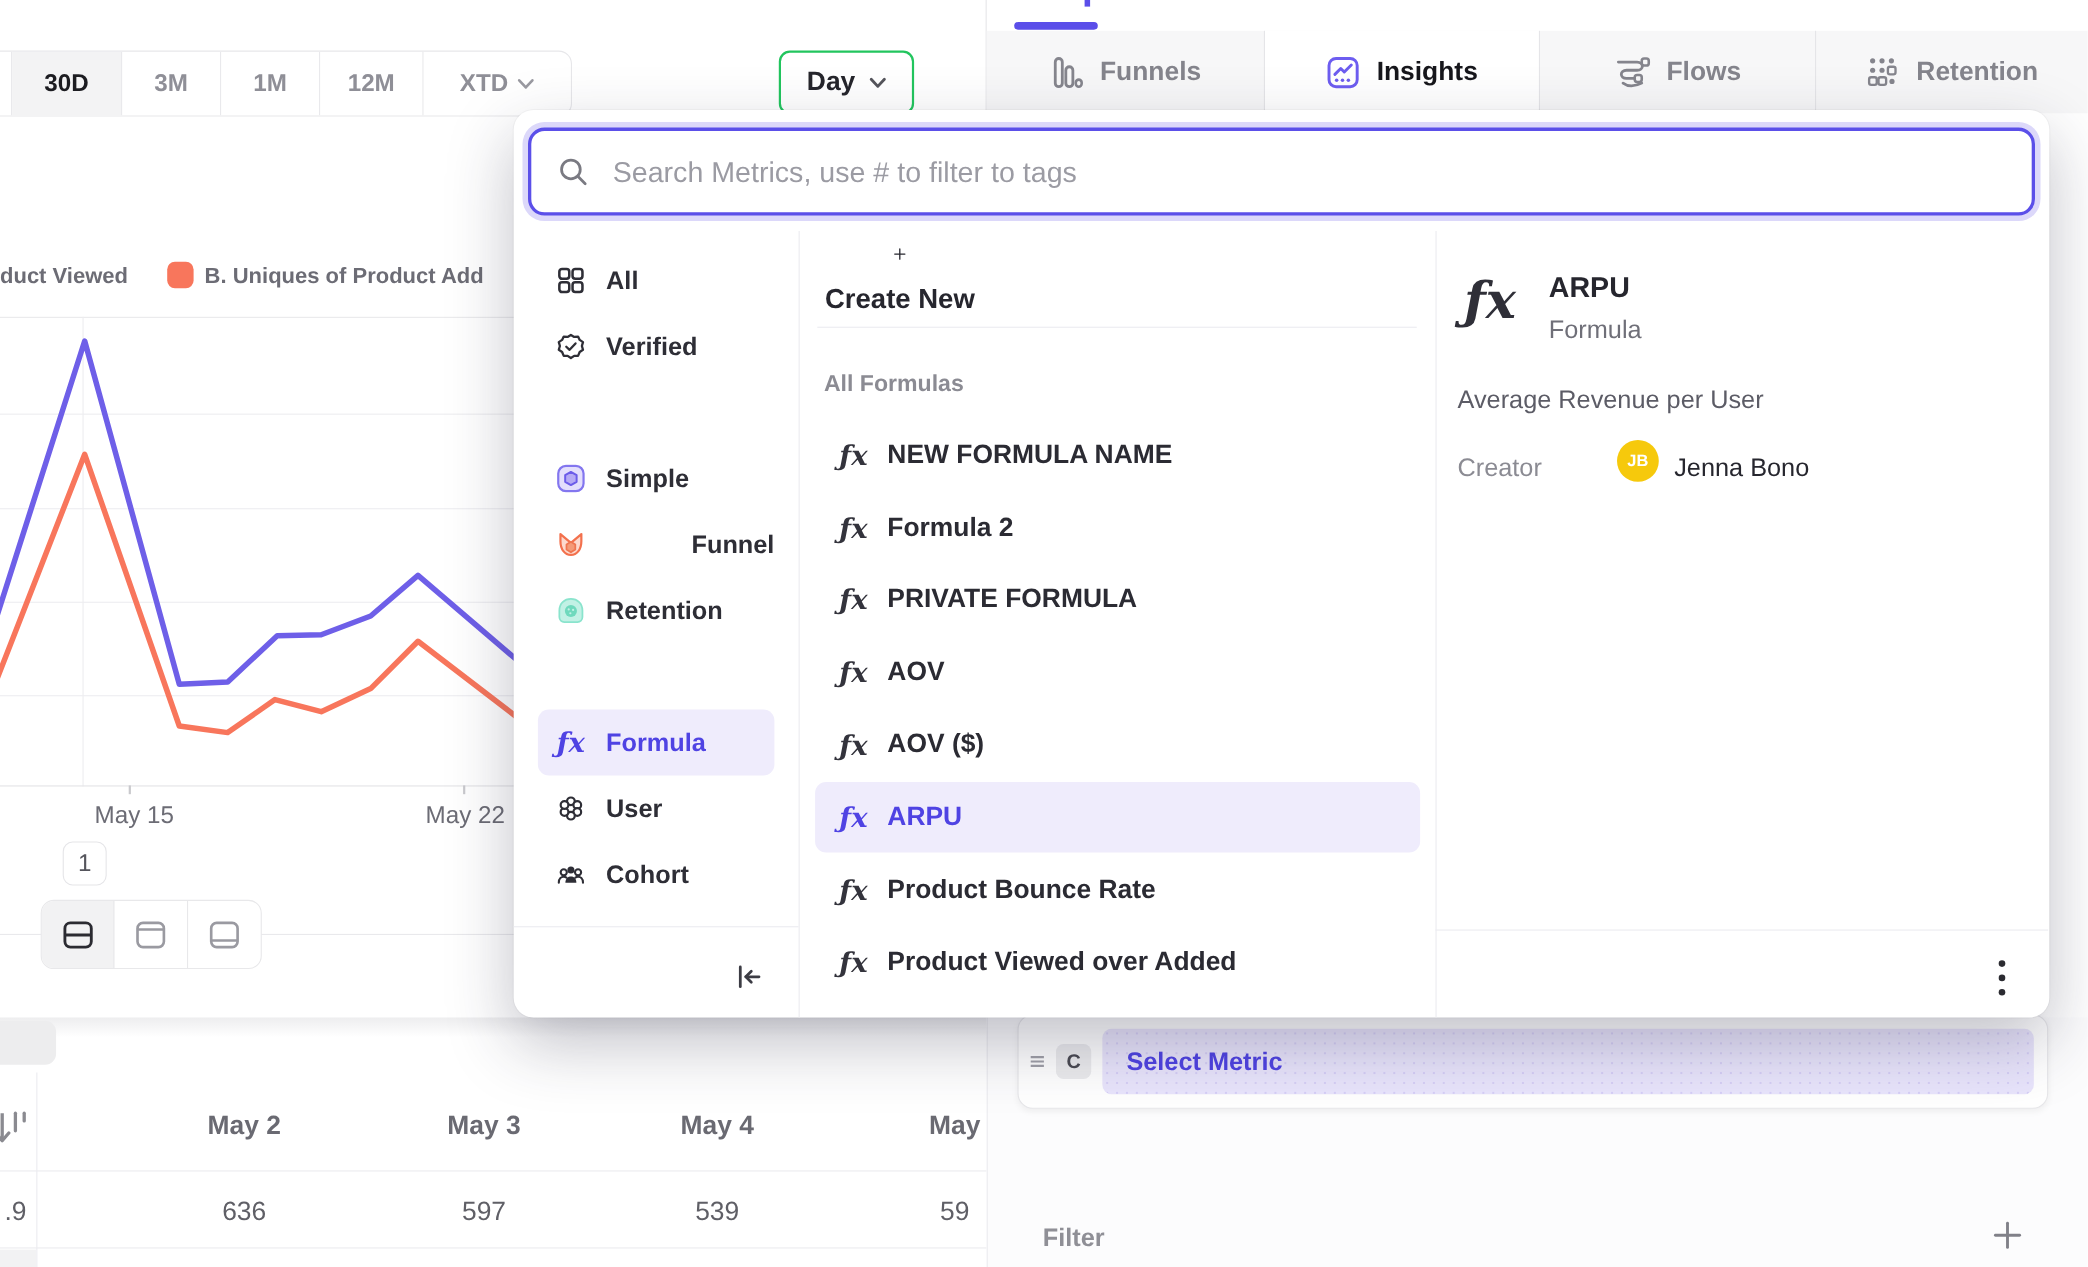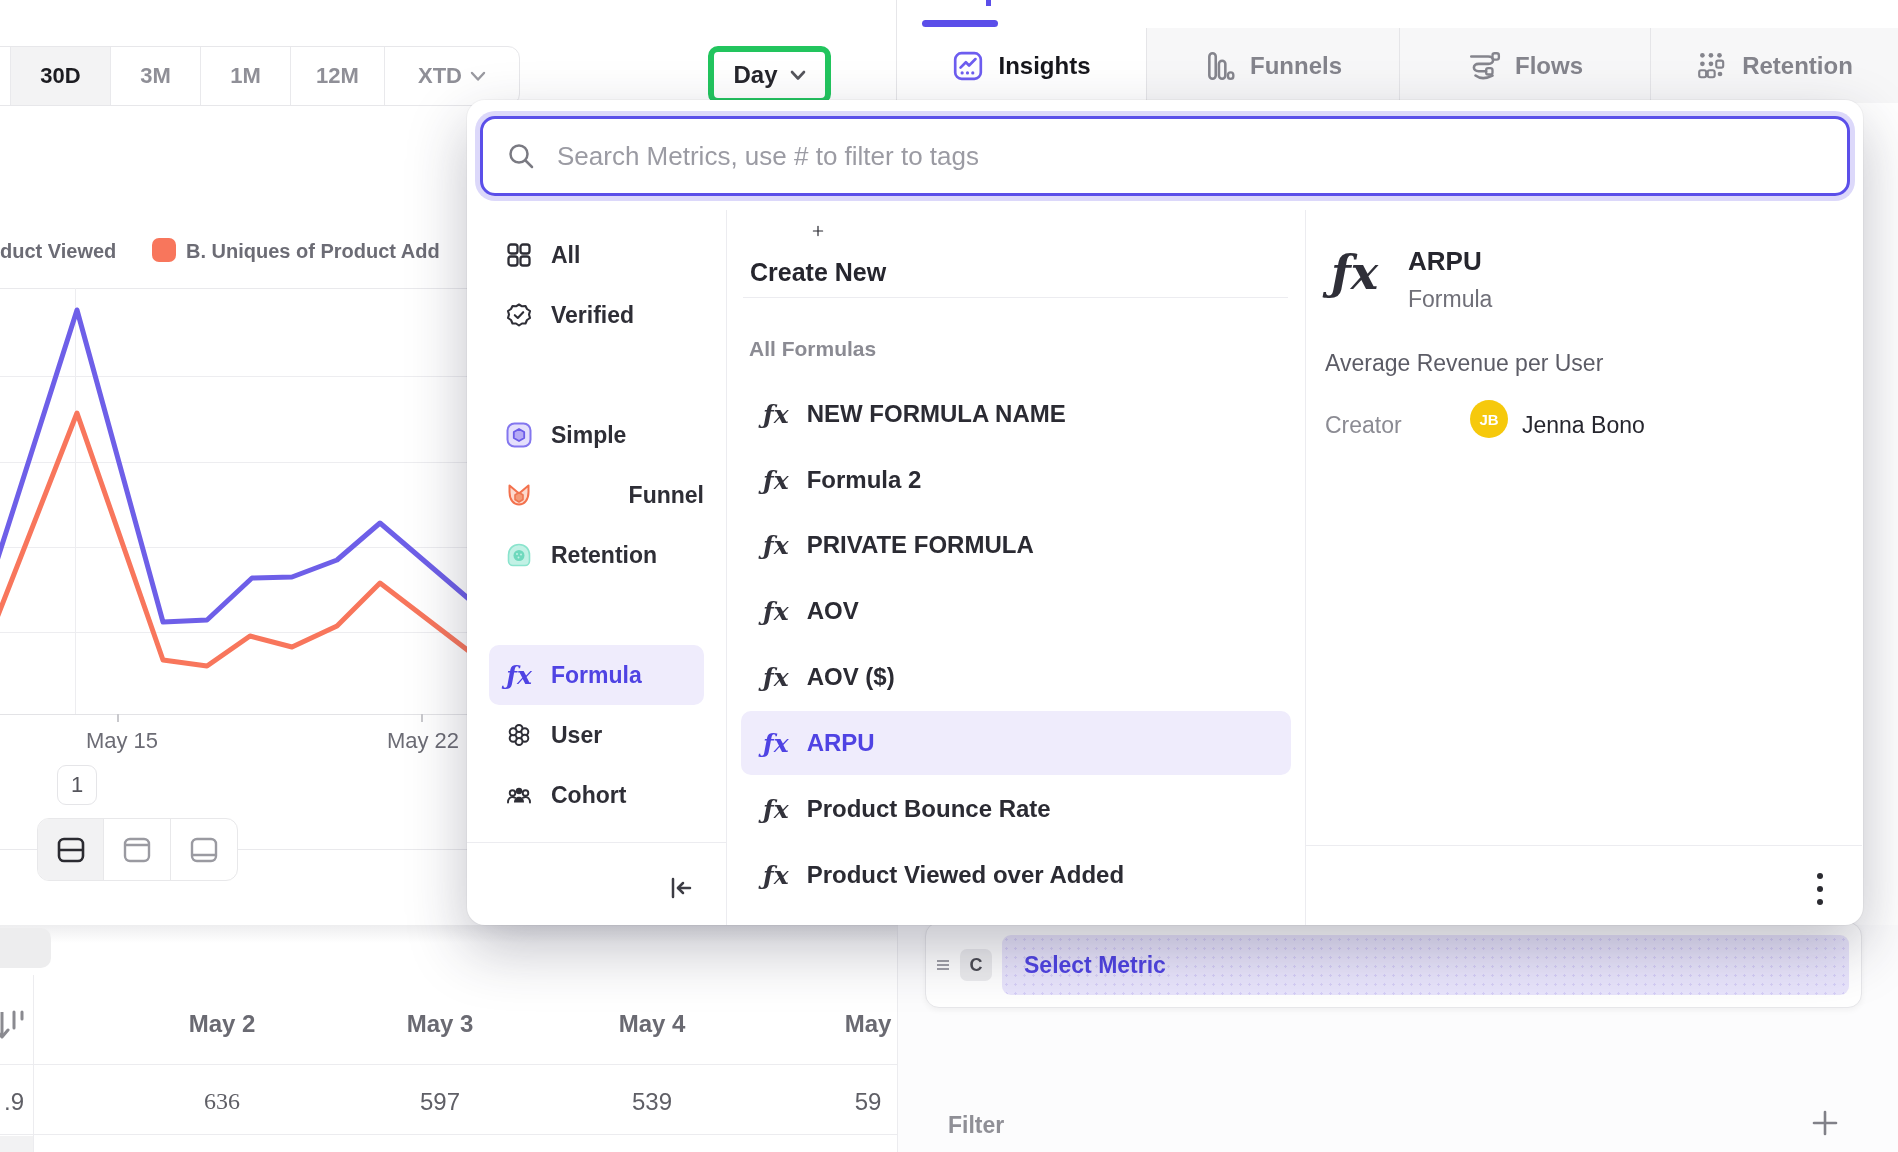--- a/index.html
+++ b/index.html
@@ -10,21 +10,21 @@
   
   .time-seg { left:-52px; top:46px; height:60px; display:flex; background:#fff; border:1px solid #e7e7ea; border-radius:12px; overflow:hidden; z-index:4; }
   .time-seg .seg { display:flex; align-items:center; justify-content:center; gap:8px; border-right:1px solid #e9e9ec; font-size:22px; font-weight:600; color:#8f8f97; cursor:pointer; }
   .time-seg .seg:last-child { border-right:none; }
   .seg.s-cut { width:62px; }
   .seg.s-30d { width:100px; background:#f3f3f4; color:#1c1c21; font-weight:700; }
   .seg.s-3m,.seg.s-6m { width:90px; }
   .seg.s-12m { width:94px; }
   .seg.s-xtd { width:134px; }
 
-  .day-btn { left:708px; top:46px; width:123px; height:58px; background:#fff; border:6px solid #22c55e; border-radius:10px; display:flex; align-items:center; justify-content:center; gap:12px; font-size:24px; font-weight:600; color:#26262c; z-index:4; cursor:pointer; }
+  .day-btn { left:708px; top:46px; width:123px; height:58px; background:#fff; border:2px solid #22c55e; border-radius:10px; display:flex; align-items:center; justify-content:center; gap:12px; font-size:24px; font-weight:600; color:#26262c; z-index:4; cursor:pointer; }
 
   
   .vsplit-top { left:896px; top:0; width:1px; height:103px; background:#e6e6e9; z-index:3; }
   .tabbar { left:897px; top:28px; width:1001px; height:75px; display:flex; background:#f7f7f8; z-index:3; }
   .tab { display:flex; align-items:center; justify-content:center; gap:14px; border-right:1px solid #e5e5e8; font-size:24px; font-weight:600; color:#84848c; cursor:pointer; }
   .tab:last-child { border-right:none; }
   .tab.active { background:#fff; color:#17171c; }
   .t-insights { width:250px; } .t-funnels { width:253px; } .t-flows { width:251px; } .t-retention { width:247px; }
   .tab-indicator { left:922px; top:20px; width:76px; height:7px; border-radius:4px; background:#5b4ee9; z-index:4; }
   .tab-tick { left:986px; top:0; width:5px; height:6px; background:#5b4ee9; z-index:4; }
@@ -156,21 +156,21 @@
     <line x1="20" y1="6" x2="20" y2="22" stroke="#8a8a90" stroke-width="3" stroke-linecap="round"></line>
     <line x1="28" y1="6" x2="28" y2="13" stroke="#8a8a90" stroke-width="3" stroke-linecap="round"></line>
   </svg>
   <div class="abs col-divider"></div>
   <div class="abs th" style="left:142px;">May 2</div>
   <div class="abs th" style="left:360px;">May 3</div>
   <div class="abs th" style="left:572px;">May 4</div>
   <div class="abs th" style="left:788px;">May</div>
   <div class="abs row-border" style="top:214px;"></div>
   <div class="abs td-part">.9</div>
-  <div class="abs td" style="left:142px;font-family:Liberation Serif, serif;">636</div>
+  <div class="abs td" style="left:142px;">636</div>
   <div class="abs td" style="left:360px;">597</div>
   <div class="abs td" style="left:572px;">539</div>
   <div class="abs td" style="left:788px;">59</div>
   <div class="abs row-border" style="top:284px;"></div>
   <div class="abs gray-cell"></div>
 </div>
 
 <div class="abs time-seg">
   <div class="seg s-cut"></div>
   <div class="seg s-30d">30D</div>
@@ -189,37 +189,37 @@
   <span>Day</span>
   <svg width="16" height="11" viewBox="0 0 16 11">
     <polyline points="2,2 8,8.5 14,2" fill="none" stroke="#55555c" stroke-width="2.6" stroke-linecap="round" stroke-linejoin="round"></polyline>
   </svg>
 </div>
 
 <div class="abs vsplit-top"></div>
 <div class="abs tab-indicator"></div>
 <div class="abs tab-tick"></div>
 <div class="abs tabbar">
+  <div class="tab t-funnels">
+    <svg width="32" height="32" viewBox="0 0 30 30">
+      <rect x="5" y="3" width="6" height="24" rx="3" fill="none" stroke="#85858d" stroke-width="2.4"></rect>
+      <rect x="14" y="10" width="6" height="17" rx="3" fill="none" stroke="#85858d" stroke-width="2.4"></rect>
+      <rect x="22.5" y="21" width="5" height="6" rx="2.5" fill="none" stroke="#85858d" stroke-width="2.2"></rect>
+    </svg>
+    <span>Funnels</span>
+  </div>
   <div class="tab active t-insights">
     <svg width="32" height="32" viewBox="0 0 30 30">
       <rect x="3" y="3" width="24" height="24" rx="6" fill="none" stroke="#6d5df0" stroke-width="2.5"></rect>
       <polyline points="8,16.5 13,11.5 16,14.5 22,8.5" fill="none" stroke="#6d5df0" stroke-width="2.5" stroke-linecap="round" stroke-linejoin="round"></polyline>
       <circle cx="9.5" cy="21.5" r="1.5" fill="#6d5df0"></circle>
         <circle cx="14.5" cy="21.5" r="1.5" fill="#6d5df0"></circle>
         <circle cx="19.5" cy="21.5" r="1.5" fill="#6d5df0"></circle>
     </svg>
     <span>Insights</span>
-  </div>
-  <div class="tab t-funnels">
-    <svg width="32" height="32" viewBox="0 0 30 30">
-      <rect x="5" y="3" width="6" height="24" rx="3" fill="none" stroke="#85858d" stroke-width="2.4"></rect>
-      <rect x="14" y="10" width="6" height="17" rx="3" fill="none" stroke="#85858d" stroke-width="2.4"></rect>
-      <rect x="22.5" y="21" width="5" height="6" rx="2.5" fill="none" stroke="#85858d" stroke-width="2.2"></rect>
-    </svg>
-    <span>Funnels</span>
   </div>
   <div class="tab t-flows">
     <svg width="34" height="32" viewBox="0 0 32 30">
       <rect x="24" y="3" width="6" height="6" rx="2" fill="none" stroke="#85858d" stroke-width="2.2"></rect>
       <path d="M4 6 H20 C26 6 26 13 20 13 H11 C5 13 5 20 11 20 H18" fill="none" stroke="#85858d" stroke-width="2.4" stroke-linecap="round"></path>
       <rect x="18" y="17" width="6" height="6" rx="2" fill="none" stroke="#85858d" stroke-width="2.2"></rect>
       <path d="M8 24 C12 27 18 27 24 24" fill="none" stroke="#85858d" stroke-width="2.4" stroke-linecap="round"></path>
     </svg>
     <span>Flows</span>
   </div>

